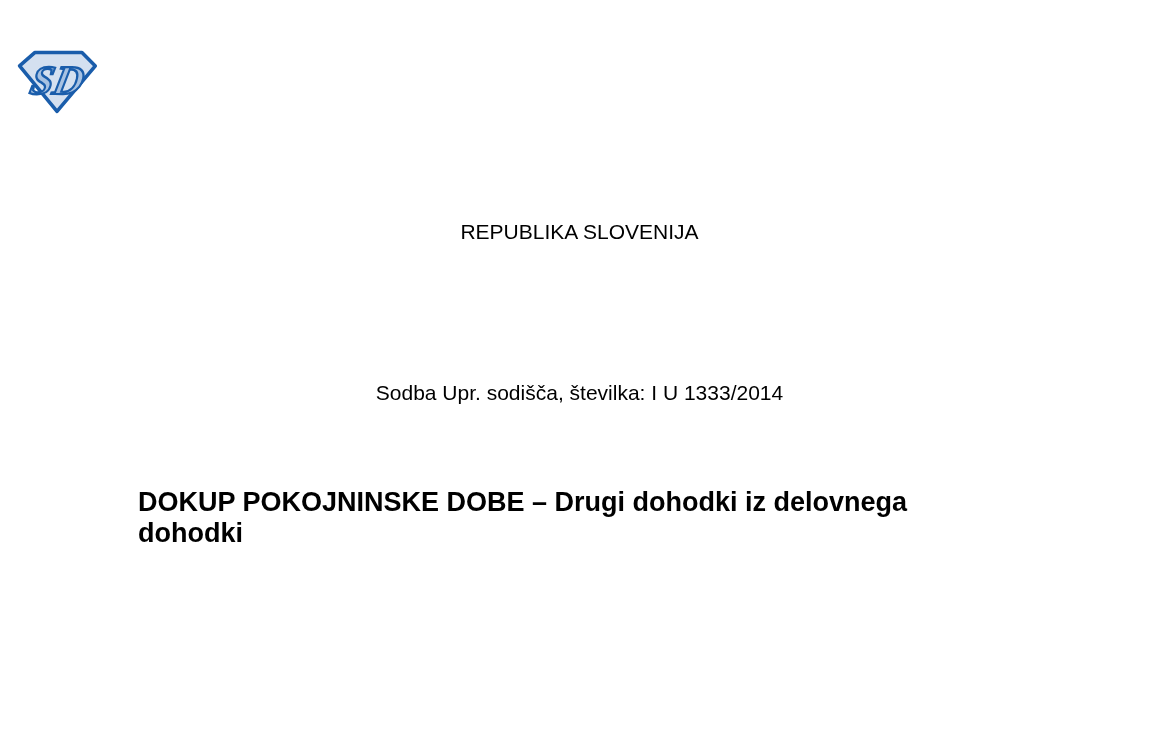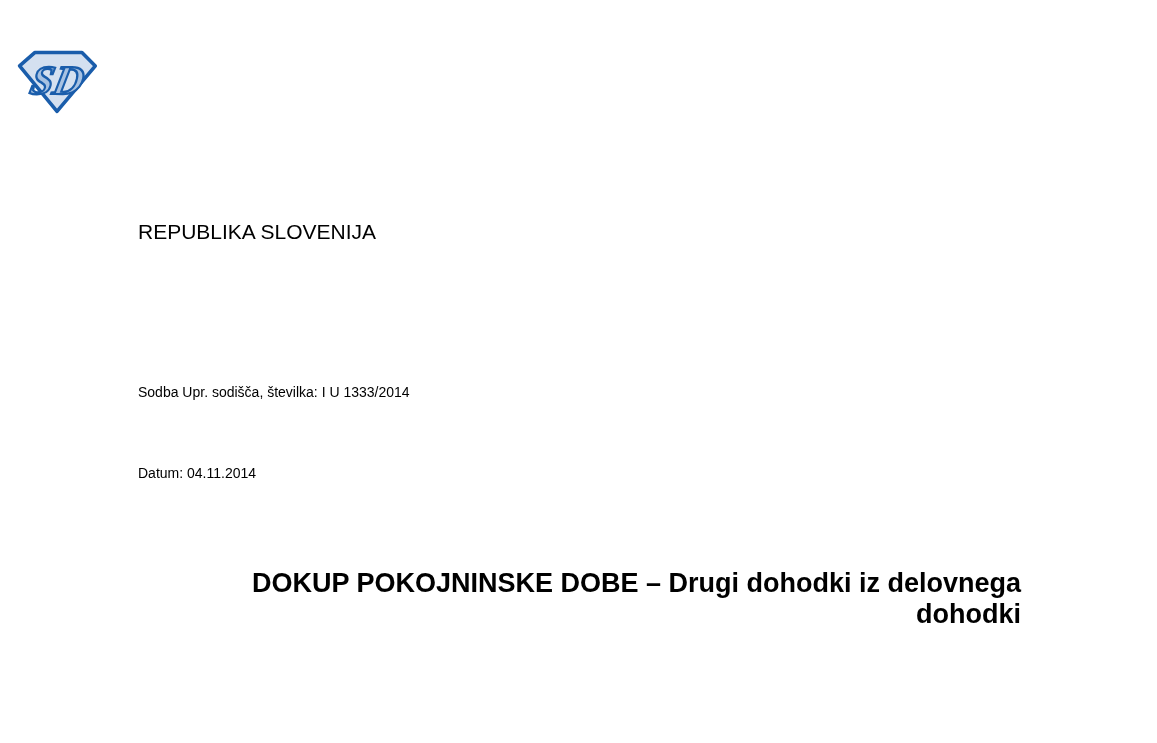--- a/index.html
+++ b/index.html
@@ -30,33 +30,34 @@
     top: 164px;
     width: 883px;
   }
   .doc-header {
     font-size: 21px;
     line-height: 27px;
     white-space: pre;
   }
   .case-info {
     margin-top: 26px;
-    font-size: 14px;
+    font-size: 21px;
     line-height: 27px;
     white-space: pre;
   }
   .doc-title {
     margin-top: 27px;
     font-size: 27px;
     line-height: 31px;
     font-weight: bold;
-    text-align: right;
+    text-align: left;
   }
   .line-block div {
     min-height: 27px;
+    text-align: center;
   }
 </style>
 </head>
 <body>
 
 <div class="page">
 
   <svg class="logo" viewBox="0 0 92 72" aria-hidden="true">
     <path d="M4 18 L21 3 L74 3 L89 18 L46 69 Z" fill="#d4e0f0" stroke="#1a5dab" stroke-width="4" stroke-linejoin="round"></path>
     <g transform="translate(14,50) skewX(-12)">
@@ -65,21 +66,20 @@
   </svg>
 
   <div class="column">
 
     <div class="doc-header line-block">
       <div>REPUBLIKA SLOVENIJA</div>
     </div>
 
     <div class="case-info line-block">
       <div>Sodba Upr. sodišča, številka: I U 1333/2014</div>
-      <div>Datum: 04.11.2014</div>
     </div>
 
     <div class="doc-title">
       <div>DOKUP POKOJNINSKE DOBE – Drugi dohodki iz delovnega</div>
       <div>dohodki</div>
     </div>
 
   </div>
 </div>
 

